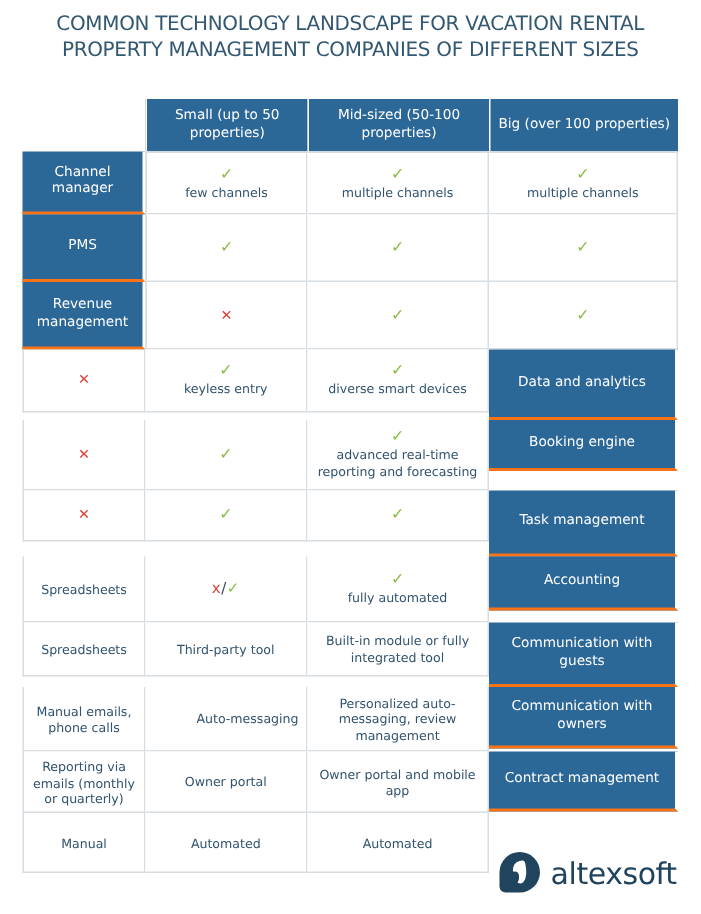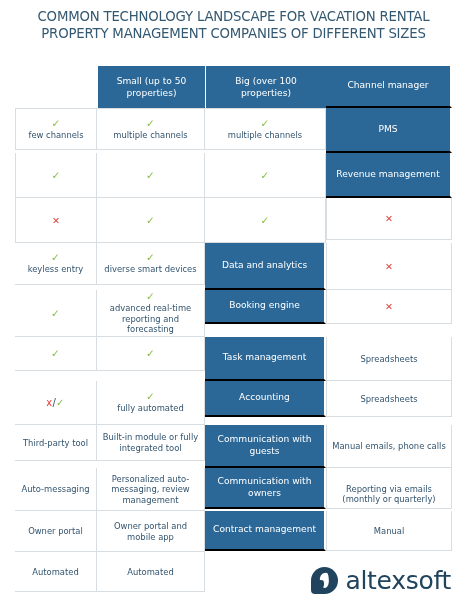--- a/index.html
+++ b/index.html
@@ -67,21 +67,21 @@
     background: #2b6898;
     color: #ffffff;
     font-size: 9.1px;
     line-height: 11.5px;
     text-align: center;
     display: flex;
     align-items: center;
     justify-content: center;
     padding: 3px 3px;
     box-sizing: border-box;
-    border-bottom: 2px solid #000000;
+    border-bottom: 2px solid #f97316;
     border-right: 2px solid #ffffff;
   }
   .data-cell {
     background: #ffffff;
     color: #31536e;
     font-size: 8.4px;
     line-height: 10.6px;
     text-align: center;
     display: flex;
     flex-direction: column;
@@ -147,35 +147,36 @@
     left: 6px;
     top: 13px;
     width: 7px;
     height: 8px;
     background: #21445e;
     border-radius: 50% 40% 45% 55%;
     z-index: 2;
   }
   #logo-wordmark {
     color: #21445e;
-    font-size: 25px;
+    font-size: 20px;
     letter-spacing: -0.3px;
     font-family: "DejaVu Sans", sans-serif;
   }
 </style>
 </head>
 <body>
 
 <div id="infographic-title">COMMON TECHNOLOGY LANDSCAPE FOR VACATION RENTAL
 PROPERTY MANAGEMENT COMPANIES OF DIFFERENT SIZES</div>
 
 <div id="comparison-table">
   <div class="table-grid" id="grid">
       <div class="head-blank"></div>
       <div class="head-cell">Small (up to 50 properties)</div>
+      <div class="head-cell">Mid-sized (50-100 properties)</div>
       <div class="head-cell">Big (over 100 properties)</div>
       <div class="row-label" style="height: 42px;">Channel manager</div>
       <div class="data-cell first-data row-top-border" style="height: 42px;">
         <span class="mark check">✓</span>
         <span class="cell-text">few channels</span>
       </div>
       <div class="data-cell row-top-border" style="height: 42px;">
         <span class="mark check">✓</span>
         <span class="cell-text">multiple channels</span>
       </div>
@@ -253,21 +254,21 @@
       <div class="data-cell" style="height: 36px;">
         <span class="cell-text">Third-party tool</span>
       </div>
       <div class="data-cell" style="height: 36px;">
         <span class="cell-text">Built-in module or fully integrated tool</span>
       </div>
       <div class="row-label" style="height: 43px;">Communication with guests</div>
       <div class="data-cell first-data" style="height: 43px;">
         <span class="cell-text">Manual emails, phone calls</span>
       </div>
-      <div class="data-cell" style="height: 43px;">
+      <div class="data-cell" style="height: 43px; align-items: flex-end;">
         <span class="cell-text">Auto-messaging</span>
       </div>
       <div class="data-cell" style="height: 43px;">
         <span class="cell-text">Personalized auto-messaging, review management</span>
       </div>
       <div class="row-label" style="height: 41px;">Communication with owners</div>
       <div class="data-cell first-data" style="height: 41px; justify-content: flex-end;">
         <span class="cell-text">Reporting via emails (monthly or quarterly)</span>
       </div>
       <div class="data-cell" style="height: 41px;">

